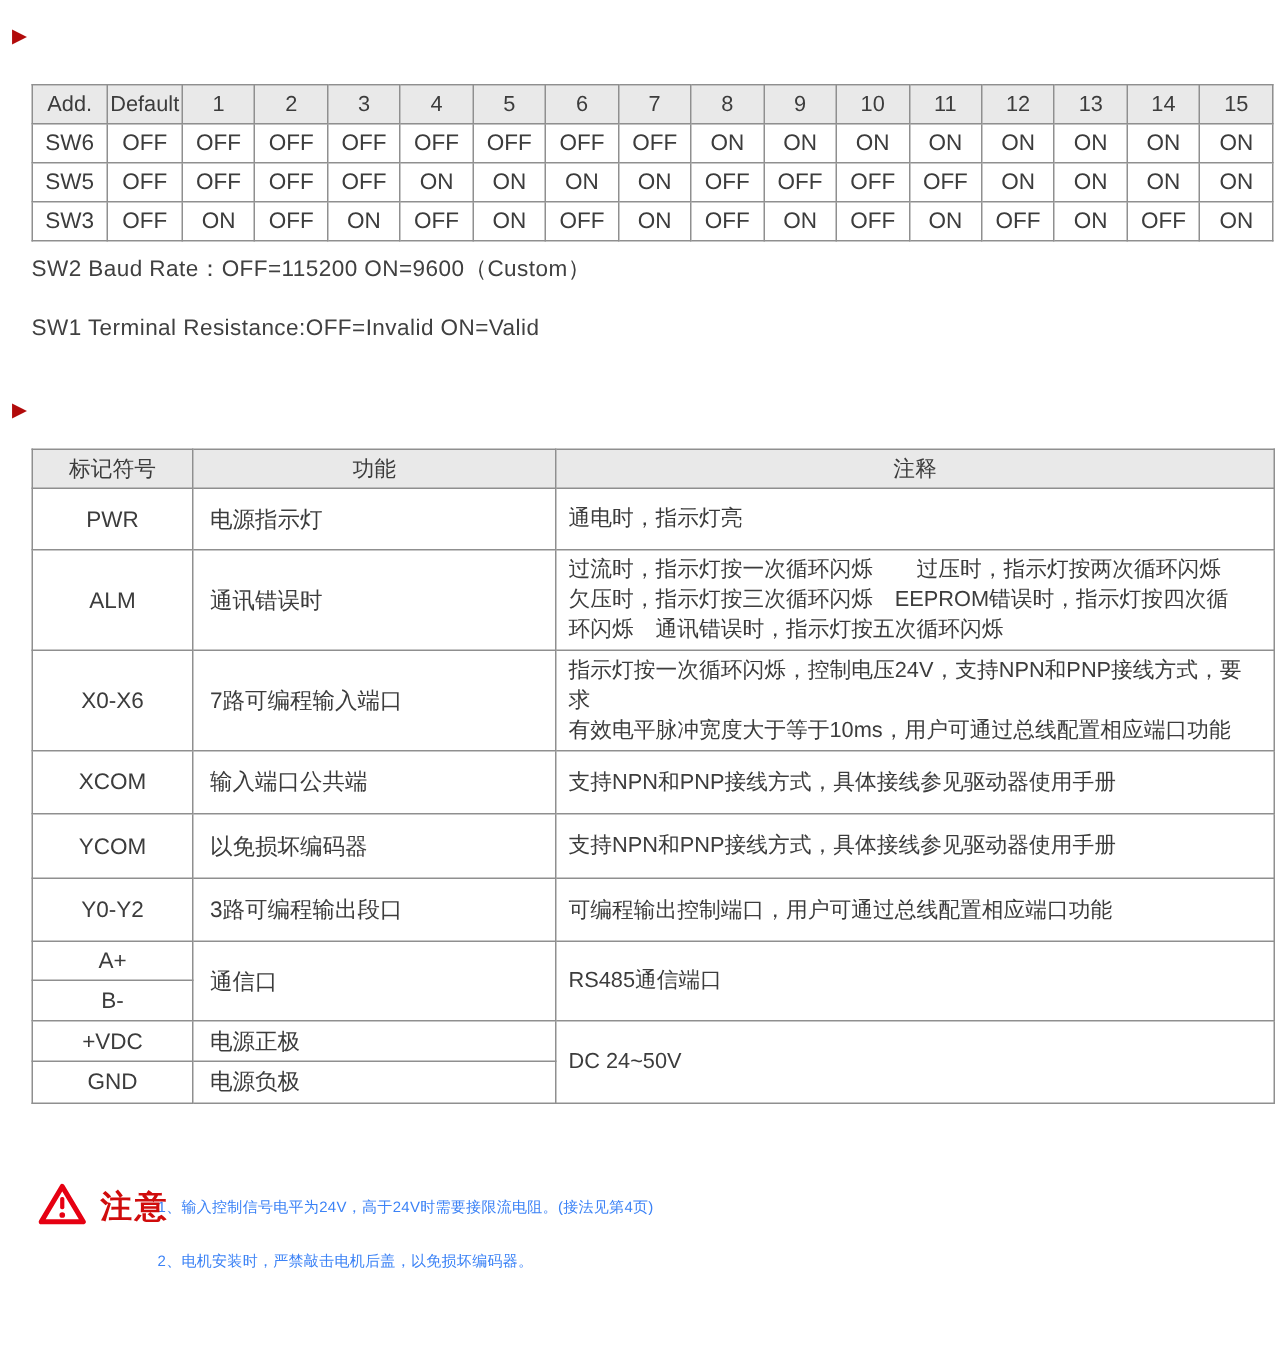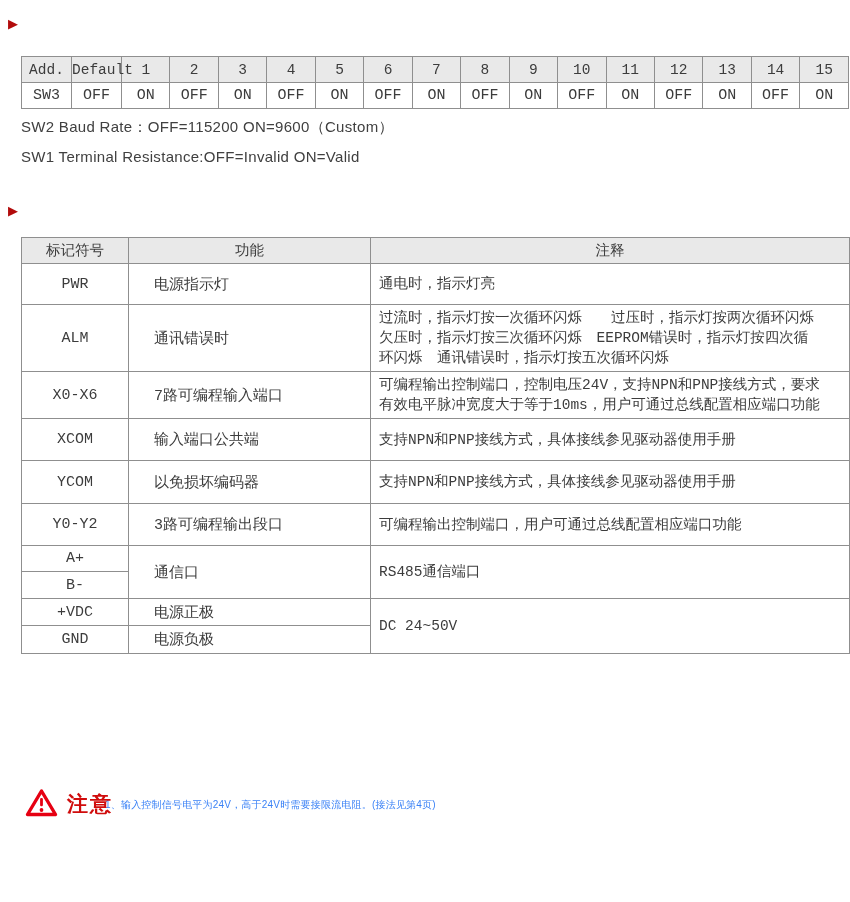--- a/index.html
+++ b/index.html
@@ -18,40 +18,40 @@
   .section-title .tri {
     color: #b20b0b; font-size: 13px; line-height: 1; margin-right: 10px;
   }
   .section-title h2 {
     color: #b20b0b; font-size: 20px; font-weight: bold; letter-spacing: 0.5px;
   }
   .t1 { margin-top: 2px; }
   .t2 { margin-top: 32px; }
 
   
-  table { border-collapse: collapse; table-layout: fixed; margin-left: 21px; width: 828px; font-family: Liberation Mono, monospace; }
+  table { border-collapse: collapse; table-layout: fixed; margin-left: 21px; width: 828px; }
   th, td { border: 1px solid #8f8f8f; }
   thead th { background: #e9e9e9; font-weight: normal; font-size: 14.5px; color: #3c3c3c; height: 26px; text-align: center; }
 
   
   .addr-table { margin-top: 20px; }
   .addr-table td { height: 26px; text-align: center; font-size: 15px; color: #3c3c3c; }
   .addr-table col.c-label { width: 50px; }
   .addr-table col.c-def { width: 50px; }
 
   .sw-line {
     margin: 9px 0 0 21px; font-size: 15px; color: #404040; letter-spacing: 0.3px;
   }
-  .sw-line + .sw-line { margin-top: 11px; }
+  .sw-line + .sw-line { margin-top: 21px; }
 
   
   .pin-table { margin-top: 14px; }
   .pin-table td { font-size: 15px; color: #3c3c3c; vertical-align: middle; }
   .pin-table td.sym { text-align: center; }
-  .pin-table td.fn { text-align: left; padding-left: 25px; }
+  .pin-table td.fn { text-align: left; padding-left: 11px; }
   .pin-table td.note {
     text-align: left; padding: 3px 16px 3px 8px;
     font-size: 14.5px; line-height: 20px; white-space: pre-line;
   }
 
   
   .notice { position: absolute; left: 25px; top: 788px; width: 800px; }
   .notice-head { position: absolute; left: 0; top: 0; display: flex; align-items: flex-end; }
   .notice-head .warn-svg { display: block; }
   .notice-title {
@@ -109,20 +109,58 @@
           <th>10</th>
           <th>11</th>
           <th>12</th>
           <th>13</th>
           <th>14</th>
           <th>15</th>
         </tr>
     </thead>
     <tbody id="addr-body">
         <tr>
+          <td>SW6</td>
+          <td>OFF</td>
+          <td>OFF</td>
+          <td>OFF</td>
+          <td>OFF</td>
+          <td>OFF</td>
+          <td>OFF</td>
+          <td>OFF</td>
+          <td>OFF</td>
+          <td>ON</td>
+          <td>ON</td>
+          <td>ON</td>
+          <td>ON</td>
+          <td>ON</td>
+          <td>ON</td>
+          <td>ON</td>
+          <td>ON</td>
+        </tr>
+        <tr>
+          <td>SW5</td>
+          <td>OFF</td>
+          <td>OFF</td>
+          <td>OFF</td>
+          <td>OFF</td>
+          <td>ON</td>
+          <td>ON</td>
+          <td>ON</td>
+          <td>ON</td>
+          <td>OFF</td>
+          <td>OFF</td>
+          <td>OFF</td>
+          <td>OFF</td>
+          <td>ON</td>
+          <td>ON</td>
+          <td>ON</td>
+          <td>ON</td>
+        </tr>
+        <tr>
           <td>SW3</td>
           <td>OFF</td>
           <td>ON</td>
           <td>OFF</td>
           <td>ON</td>
           <td>OFF</td>
           <td>ON</td>
           <td>OFF</td>
           <td>ON</td>
           <td>OFF</td>
@@ -166,21 +204,21 @@
       <tr style="height:64px">
         <td class="sym">ALM</td>
         <td class="fn">通讯错误时</td>
         <td class="note">过流时，指示灯按一次循环闪烁　　过压时，指示灯按两次循环闪烁
 欠压时，指示灯按三次循环闪烁　EEPROM错误时，指示灯按四次循
 环闪烁　通讯错误时，指示灯按五次循环闪烁</td>
       </tr>
       <tr style="height:43px">
         <td class="sym">X0-X6</td>
         <td class="fn">7路可编程输入端口</td>
-        <td class="note">可编程输出控制端口，控制电压24V，支持NPN和PNP接线方式，要求
+        <td class="note">指示灯按一次循环闪烁，控制电压24V，支持NPN和PNP接线方式，要求
 有效电平脉冲宽度大于等于10ms，用户可通过总线配置相应端口功能</td>
       </tr>
       <tr style="height:42px">
         <td class="sym">XCOM</td>
         <td class="fn">输入端口公共端</td>
         <td class="note">支持NPN和PNP接线方式，具体接线参见驱动器使用手册</td>
       </tr>
       <tr style="height:43px">
         <td class="sym">YCOM</td>
         <td class="fn">以免损坏编码器</td>
@@ -215,16 +253,17 @@
     <div class="notice-head">
       <svg class="warn-svg" width="33" height="30" viewBox="0 0 33 30">
         <path d="M16.5 3 L30.5 26.5 H2.5 Z" fill="#ffffff" stroke="#e60012" stroke-width="3.4" stroke-linejoin="round"></path>
         <rect x="15.1" y="10" width="2.8" height="8.2" rx="1.2" fill="#e60012"></rect>
         <circle cx="16.5" cy="22" r="1.9" fill="#e60012"></circle>
       </svg>
       <span class="notice-title">注意</span>
     </div>
     <div class="notice-items">
       <p>1、输入控制信号电平为24V，高于24V时需要接限流电阻。(接法见第4页)</p>
+      <p>2、电机安装时，严禁敲击电机后盖，以免损坏编码器。</p>
     </div>
   </div>
 
 </div>
 
 </body></html>

